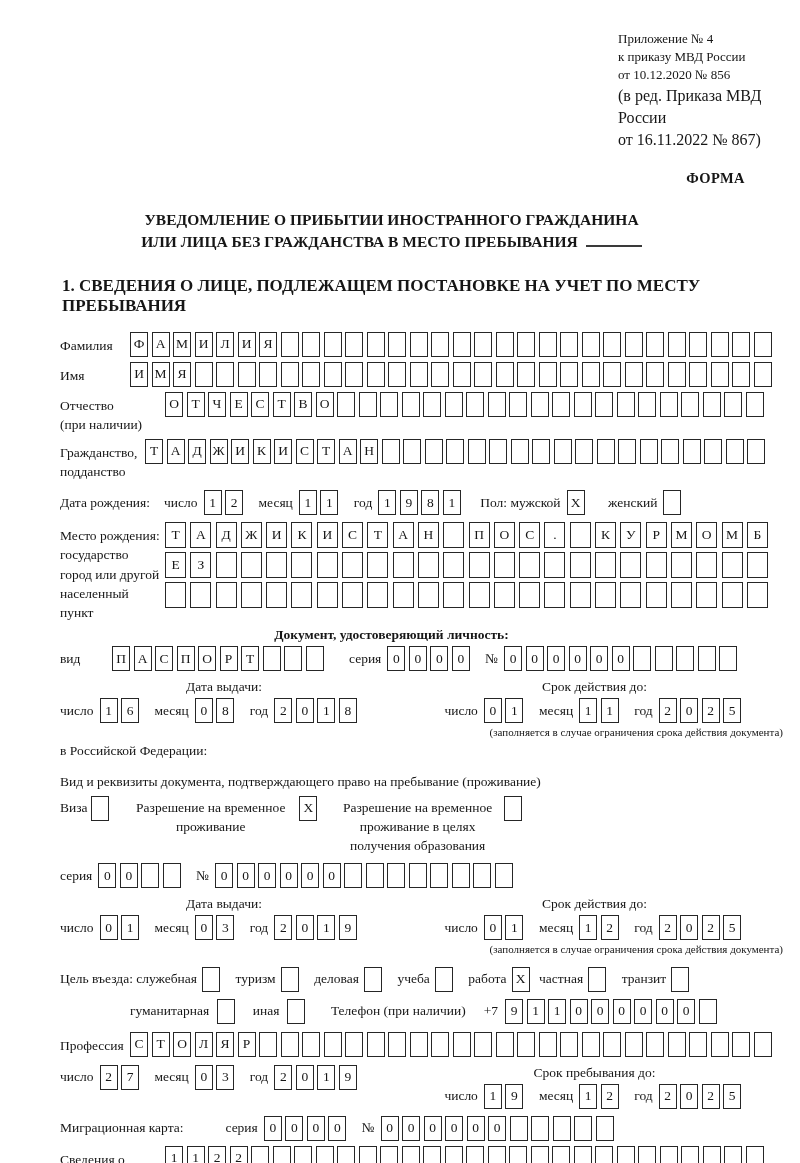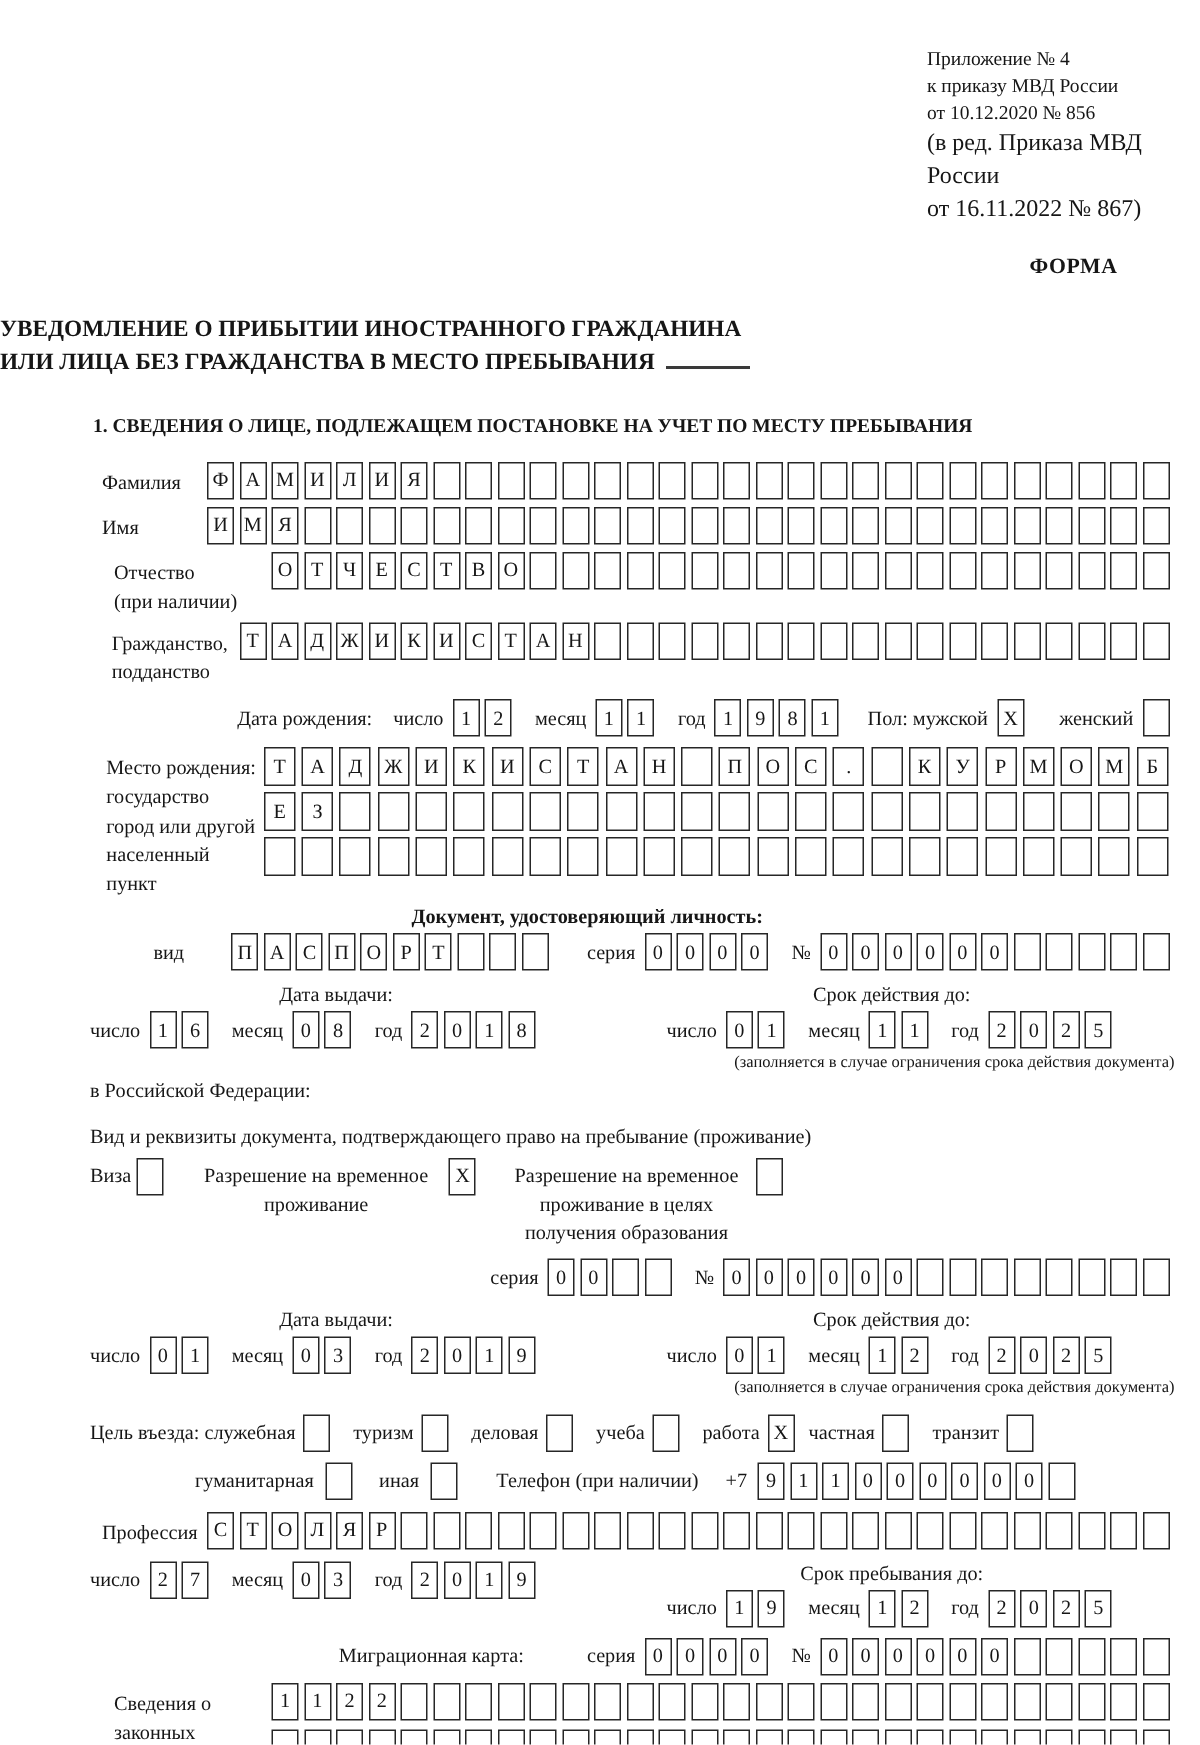--- a/index.html
+++ b/index.html
@@ -10,26 +10,26 @@
     color:#161616;
     overflow:hidden;
   }
   .page { position:relative; width:783px; height:1163px; padding-top:30px; }
 
   
   .hdr { margin-left:618px; font-size:13px; line-height:1.4; }
   .hdr .small { font-size:16px; }
   .forma { margin:18px 38px 0 0; text-align:right; font-weight:bold; font-size:14.5px; letter-spacing:.4px; }
 
-  .title { margin-top:22px; font-weight:bold; font-size:15.5px; line-height:1.45; }
+  .title { margin-top:22px; text-align:center; font-weight:bold; font-size:15.5px; line-height:1.45; }
   .title-underline { display:inline-block; width:56px; border-bottom:2px solid #3a3a3a; height:14px; margin-left:8px; }
 
-  .sec { margin:22px 0 0 62px; font-weight:bold; font-size:13px; }
-
-  .f-row { display:flex; align-items:flex-start; margin-left:60px; margin-top:5px; font-size:13.5px;justify-content:flex-end; }
+  .sec { margin:22px 0 0 62px; font-weight:bold; font-size:17px; }
+
+  .f-row { display:flex; align-items:flex-start; margin-left:60px; margin-top:5px; font-size:13.5px; }
   .f-label { line-height:1.42; padding-top:4px; }
   .w70 { flex:0 0 70px; } .w85 { flex:0 0 85px; } .w105 { flex:0 0 105px; }
 
   .boxes { display:flex; flex-wrap:nowrap; }
   .cell {
     flex:0 0 auto; width:18px; height:25px;
     border:1.5px solid #262626; margin-right:3.5px;
     display:flex; align-items:center; justify-content:center;
     font-size:13.5px; background:#fff;
   }

